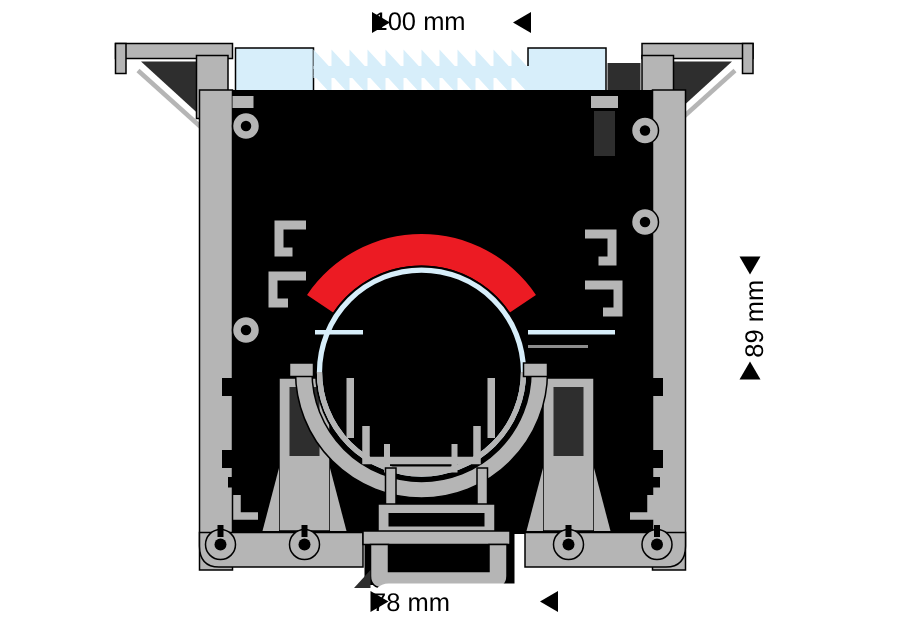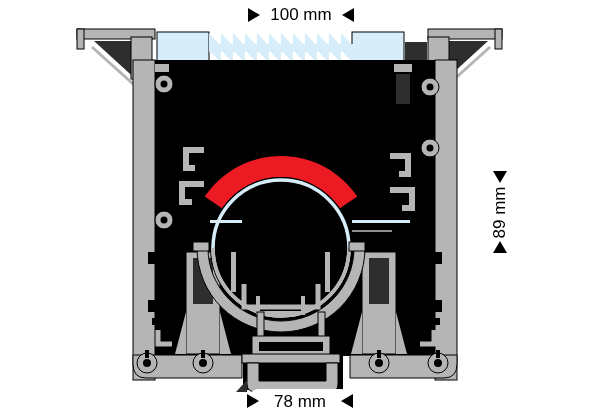--- a/index.html
+++ b/index.html
@@ -4,21 +4,21 @@
 <style>
   html,body{margin:0;padding:0;background:#fff;}
   .canvas{
     position:relative;width:600px;height:414px;overflow:hidden;
     background:var(--background,#fff);
     font-family:"Liberation Sans",sans-serif;
   }
   .canvas svg{position:absolute;left:0;top:0;}
   .callout{
     position:absolute;background:#fff;border-radius:11px;
-    display:flex;align-items:center;justify-content:center;
+    display:flex;align-items:center;
     font-size:17px;color:var(--text,#000);z-index:5;
   }
   .callout .lbl{white-space:nowrap;line-height:1;}
   .callout.vertical .lbl{transform:rotate(-90deg);}
   .arr{position:absolute;width:0;height:0;}
   .arr.right-tip{left:-1px;top:50%;transform:translateY(-50%);
     border-top:7px solid transparent;border-bottom:7px solid transparent;border-left:12px solid var(--outline,#000);}
   .arr.left-tip{right:-1px;top:50%;transform:translateY(-50%);
     border-top:7px solid transparent;border-bottom:7px solid transparent;border-right:12px solid var(--outline,#000);}
   .arr.down-tip{top:-1px;left:50%;transform:translateX(-50%);
@@ -186,19 +186,19 @@
     <span class="lbl">100 mm</span>
     <span class="arr left-tip"></span>
   </div>
 
   <div class="callout vertical" style="left:477px;top:172px;width:45px;height:80px;">
     <span class="arr down-tip"></span>
     <span class="lbl">89 mm</span>
     <span class="arr up-tip"></span>
   </div>
 
-  <div class="callout" style="left:248px;top:389px;width:104px;height:24px;">
+  <div class="callout" style="left:248px;top:389px;width:123px;height:24px;">
     <span class="arr right-tip"></span>
     <span class="lbl">78 mm</span>
     <span class="arr left-tip"></span>
   </div>
 
 </div>
 
 </body></html>

